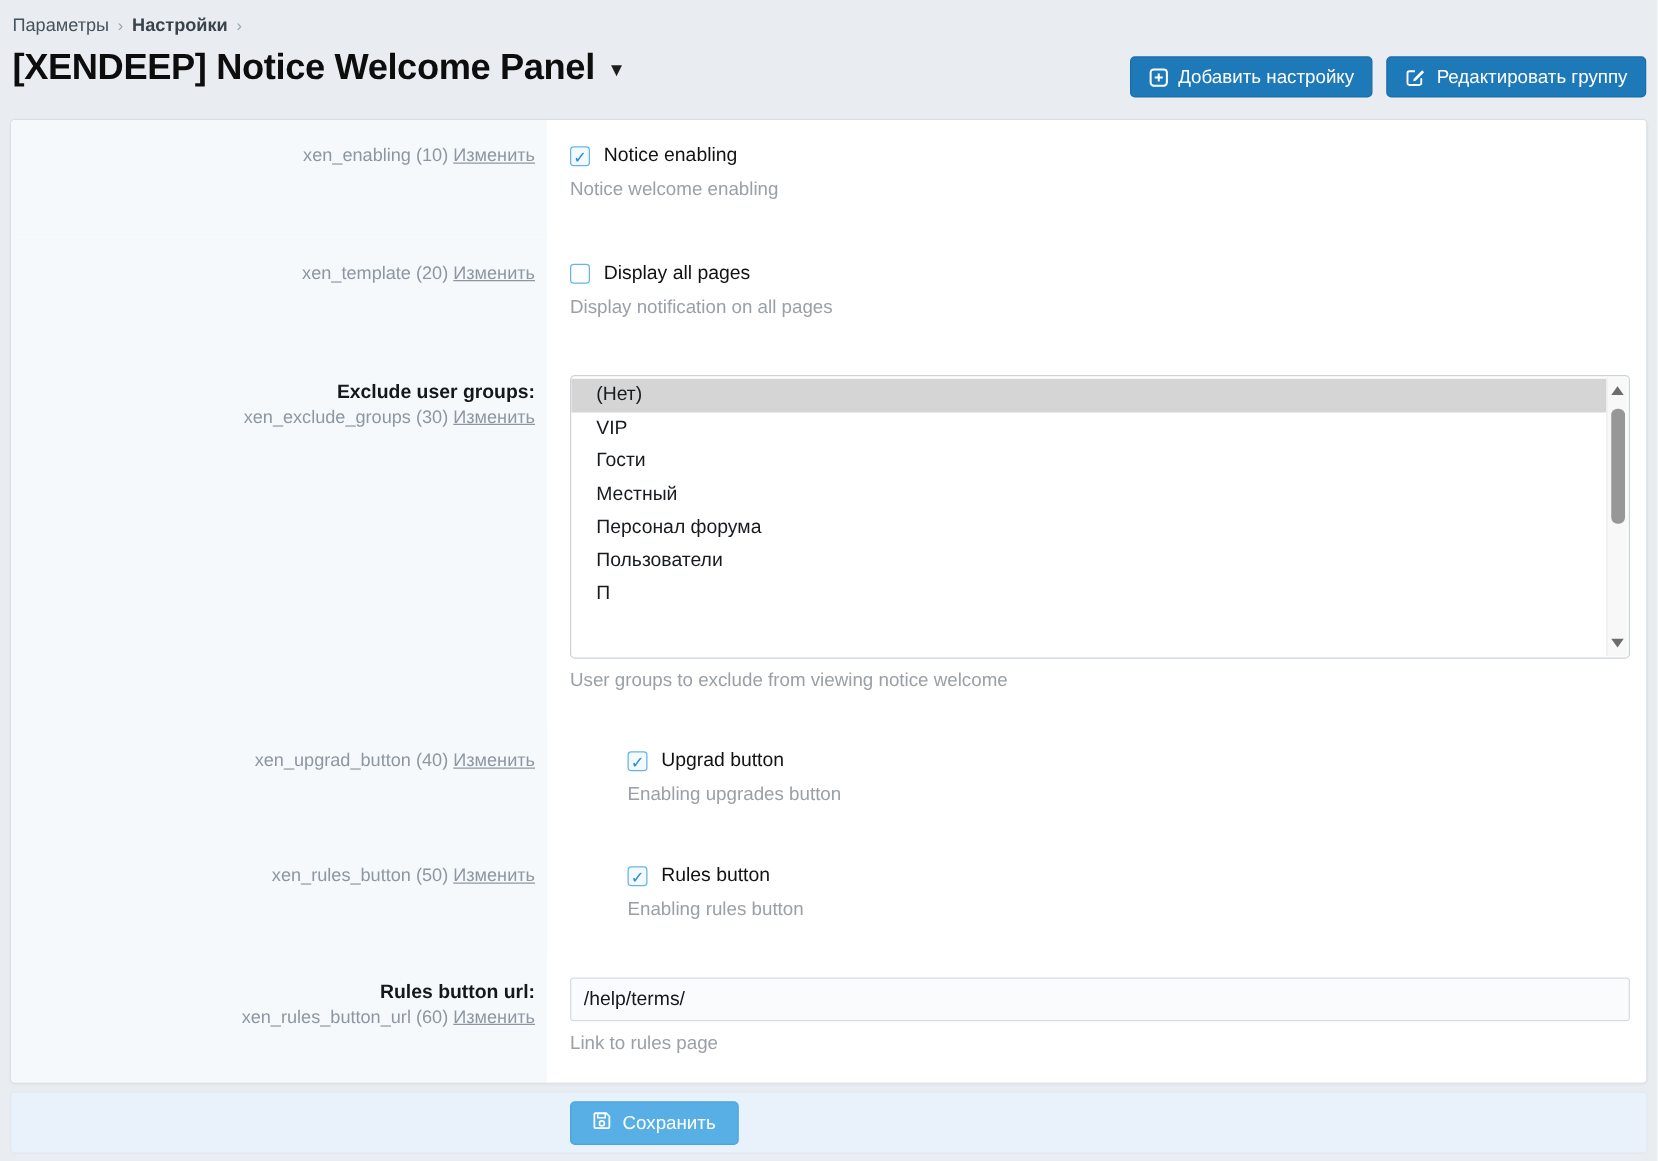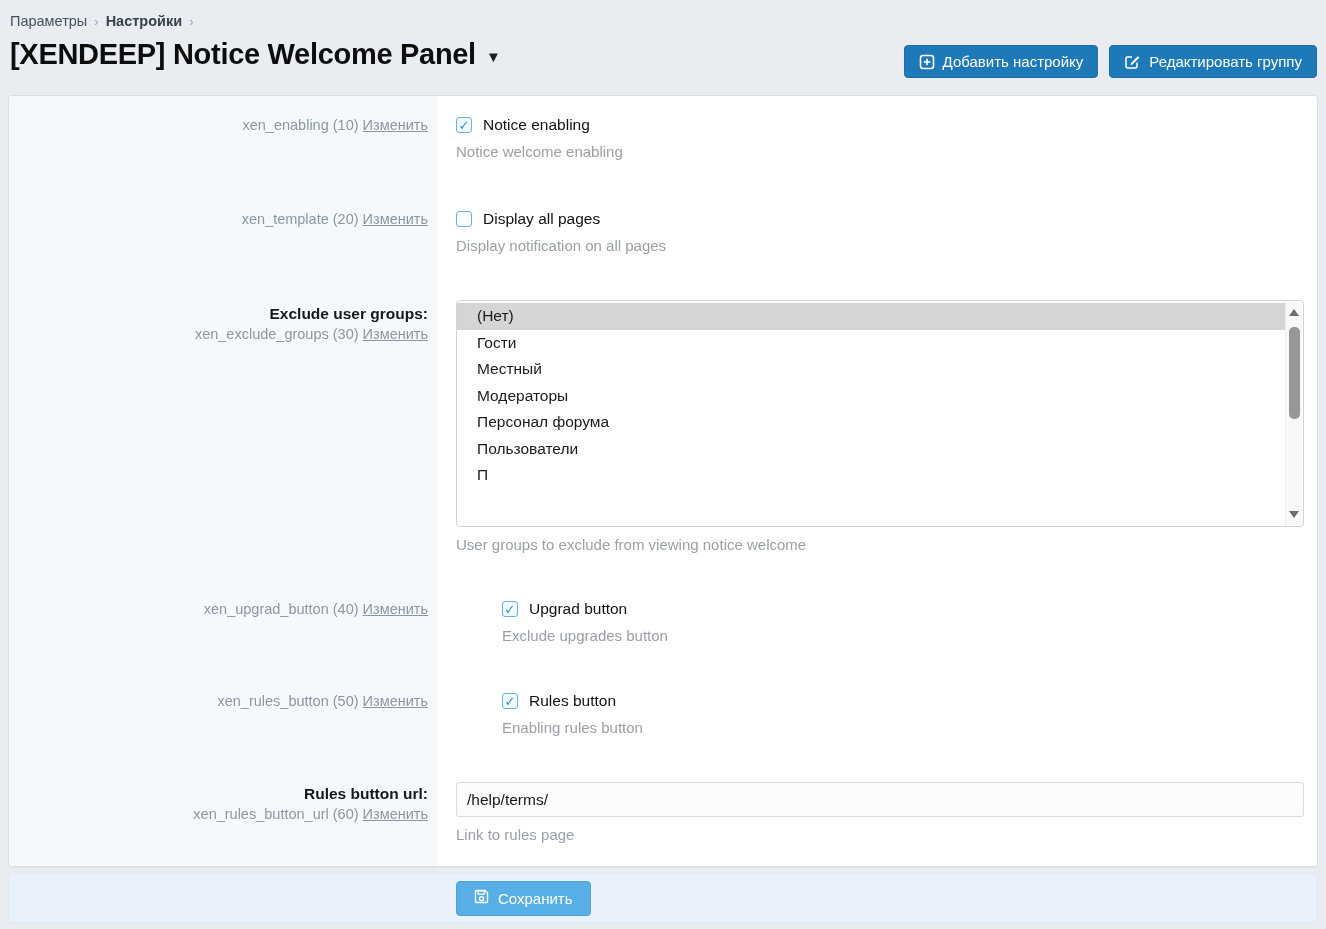--- a/index.html
+++ b/index.html
@@ -173,23 +173,23 @@
 
   <div class="form-row h296">
     <div class="label-cell">
       <div class="label-title">Exclude user groups:</div>
       <span>xen_exclude_groups (30)</span>
       <a class="edit-link">Изменить</a>
     </div>
     <div class="control-cell pt16">
       <div class="listbox">
         <span class="opt selected">(Нет)</span>
+        <span class="opt">VIP</span>
         <span class="opt">Гости</span>
         <span class="opt">Местный</span>
-        <span class="opt">Модераторы</span>
         <span class="opt">Персонал форума</span>
         <span class="opt">Пользователи</span>
         <span class="opt">П</span>
         <div class="v-scrollbar">
           <div class="scroll-arrow-up"></div>
           <div class="scroll-thumb"></div>
           <div class="scroll-arrow-down"></div>
         </div>
       </div>
       <div class="desc">User groups to exclude from viewing notice welcome</div>
@@ -201,21 +201,21 @@
       <span>xen_upgrad_button (40)</span>
       <a class="edit-link">Изменить</a>
     </div>
     <div class="control-cell">
       <label class="check-row">
         <span class="checkbox checked">
             <span class="check">✓</span>
           </span>
         <span class="check-label">Upgrad button</span>
       </label>
-      <div class="desc">Exclude upgrades button</div>
+      <div class="desc">Enabling upgrades button</div>
     </div>
   </div>
 
   <div class="form-row h92">
     <div class="label-cell">
       <span>xen_rules_button (50)</span>
       <a class="edit-link">Изменить</a>
     </div>
     <div class="control-cell">
       <label class="check-row">

